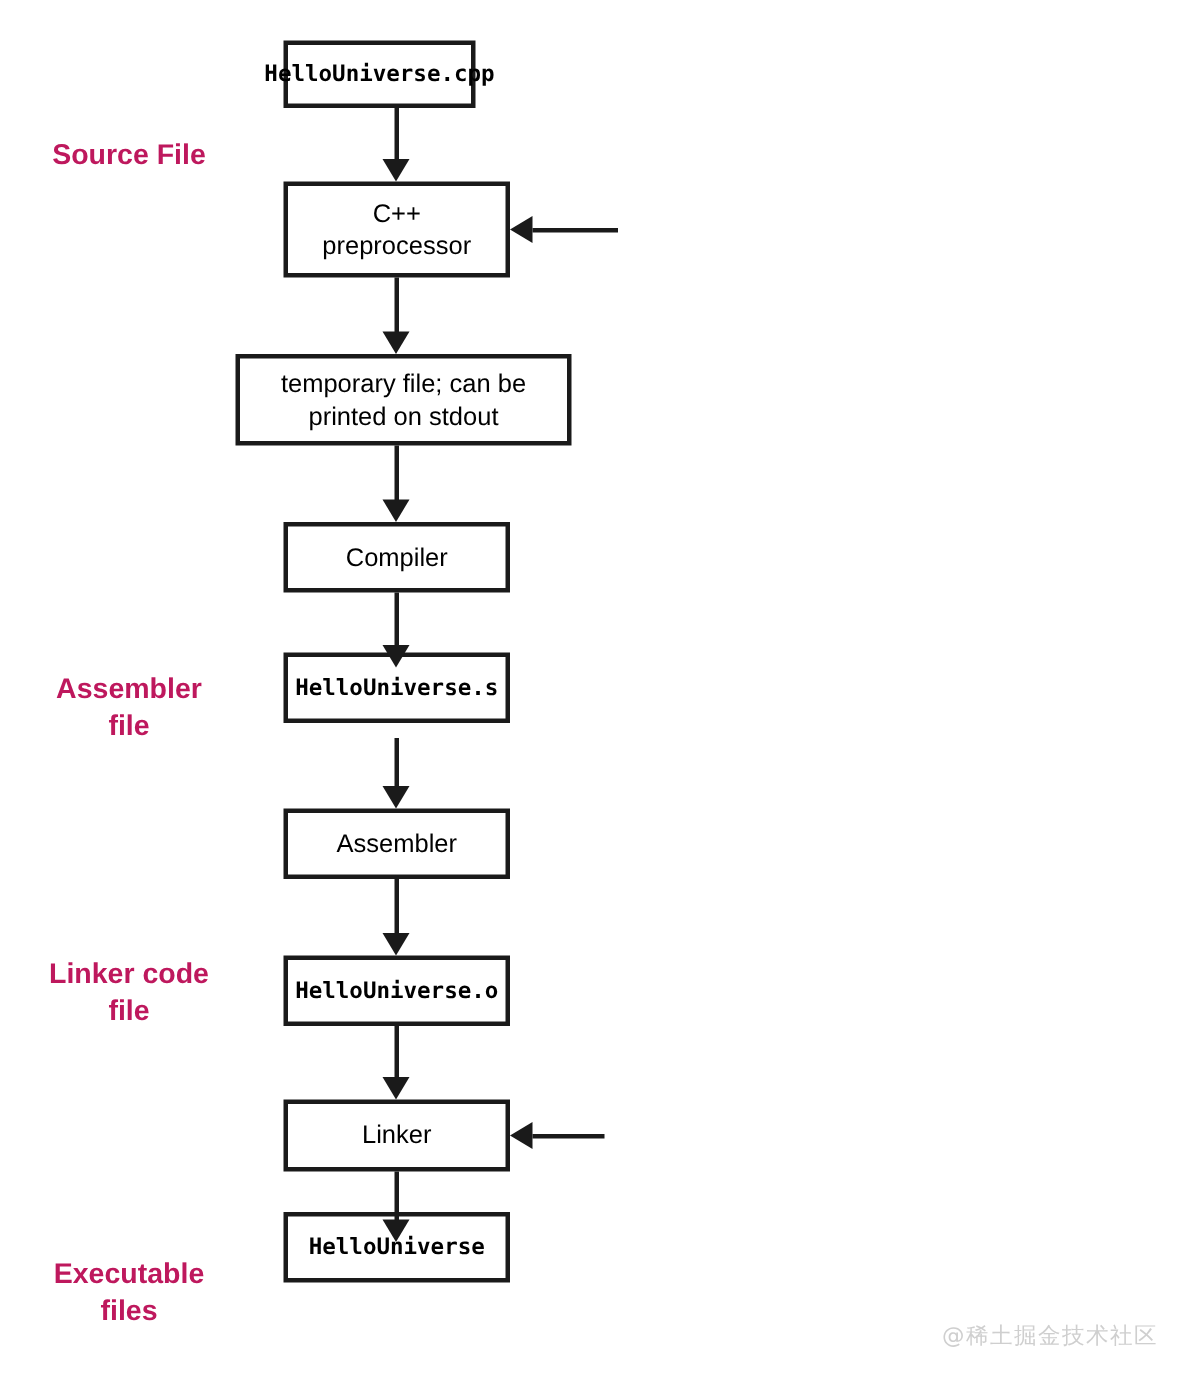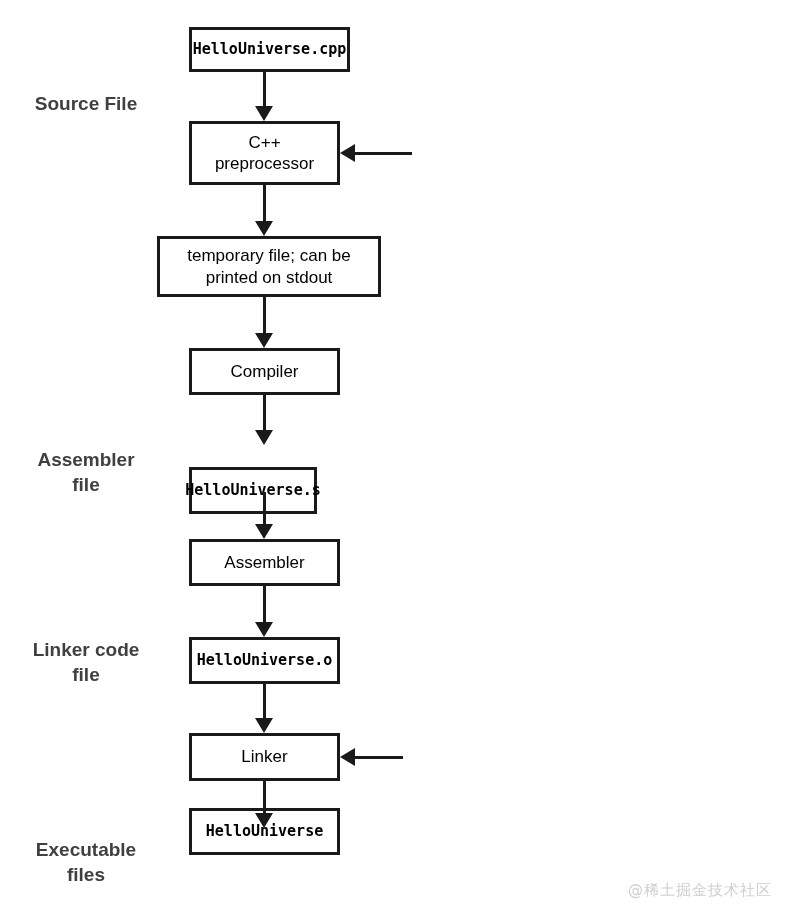--- a/index.html
+++ b/index.html
@@ -52,21 +52,21 @@
     font-weight: 700;
     font-size: 19px;
   }
 
   
   .stage-label {
     position: absolute;
     font-family: "Liberation Sans", sans-serif;
     font-weight: 700;
     font-size: 19px;
-    color: #404040;
+    color: #be185d;
     text-align: center;
     white-space: pre-line;
     line-height: 1.3;
     width: 160px;
   }
 
   
   .vline {
     position: absolute;
     width: 3px;
@@ -115,40 +115,40 @@
 
   <div class="stage-label" style="left:6px; top:448px;">Assembler
 file</div>
 
   <div class="stage-label" style="left:6px; top:638px;">Linker code
 file</div>
 
   <div class="stage-label" style="left:6px; top:838px;">Executable
 files</div>
 
-  <div class="node" style="left:189px; top:27px; width:161px; height:45px;">
+  <div class="node" style="left:189px; top:27px; width:128px; height:45px;">
     <span class="node-text mono">HelloUniverse.cpp</span>
   </div>
 
   <div class="node" style="left:189px; top:121px; width:151px; height:64px;">
     <span class="node-text sans">C++
 preprocessor</span>
   </div>
 
 
   <div class="node" style="left:189px; top:348px; width:151px; height:47px;">
     <span class="node-text sans">Compiler</span>
   </div>
 
   <div class="node" style="left:157px; top:236px; width:224px; height:61px;">
     <span class="node-text sans">temporary file; can be
 printed on stdout</span>
   </div>
 
-  <div class="node" style="left:189px; top:467px; width:128px; height:47px;align-items:center;">
+  <div class="node" style="left:189px; top:435px; width:151px; height:47px;align-items:center;">
     <span class="node-text mono">HelloUniverse.s</span>
   </div>
 
   <div class="node" style="left:189px; top:539px; width:151px; height:47px;">
     <span class="node-text sans">Assembler</span>
   </div>
 
   <div class="node" style="left:189px; top:733px; width:151px; height:48px;">
     <span class="node-text sans">Linker</span>
   </div>

